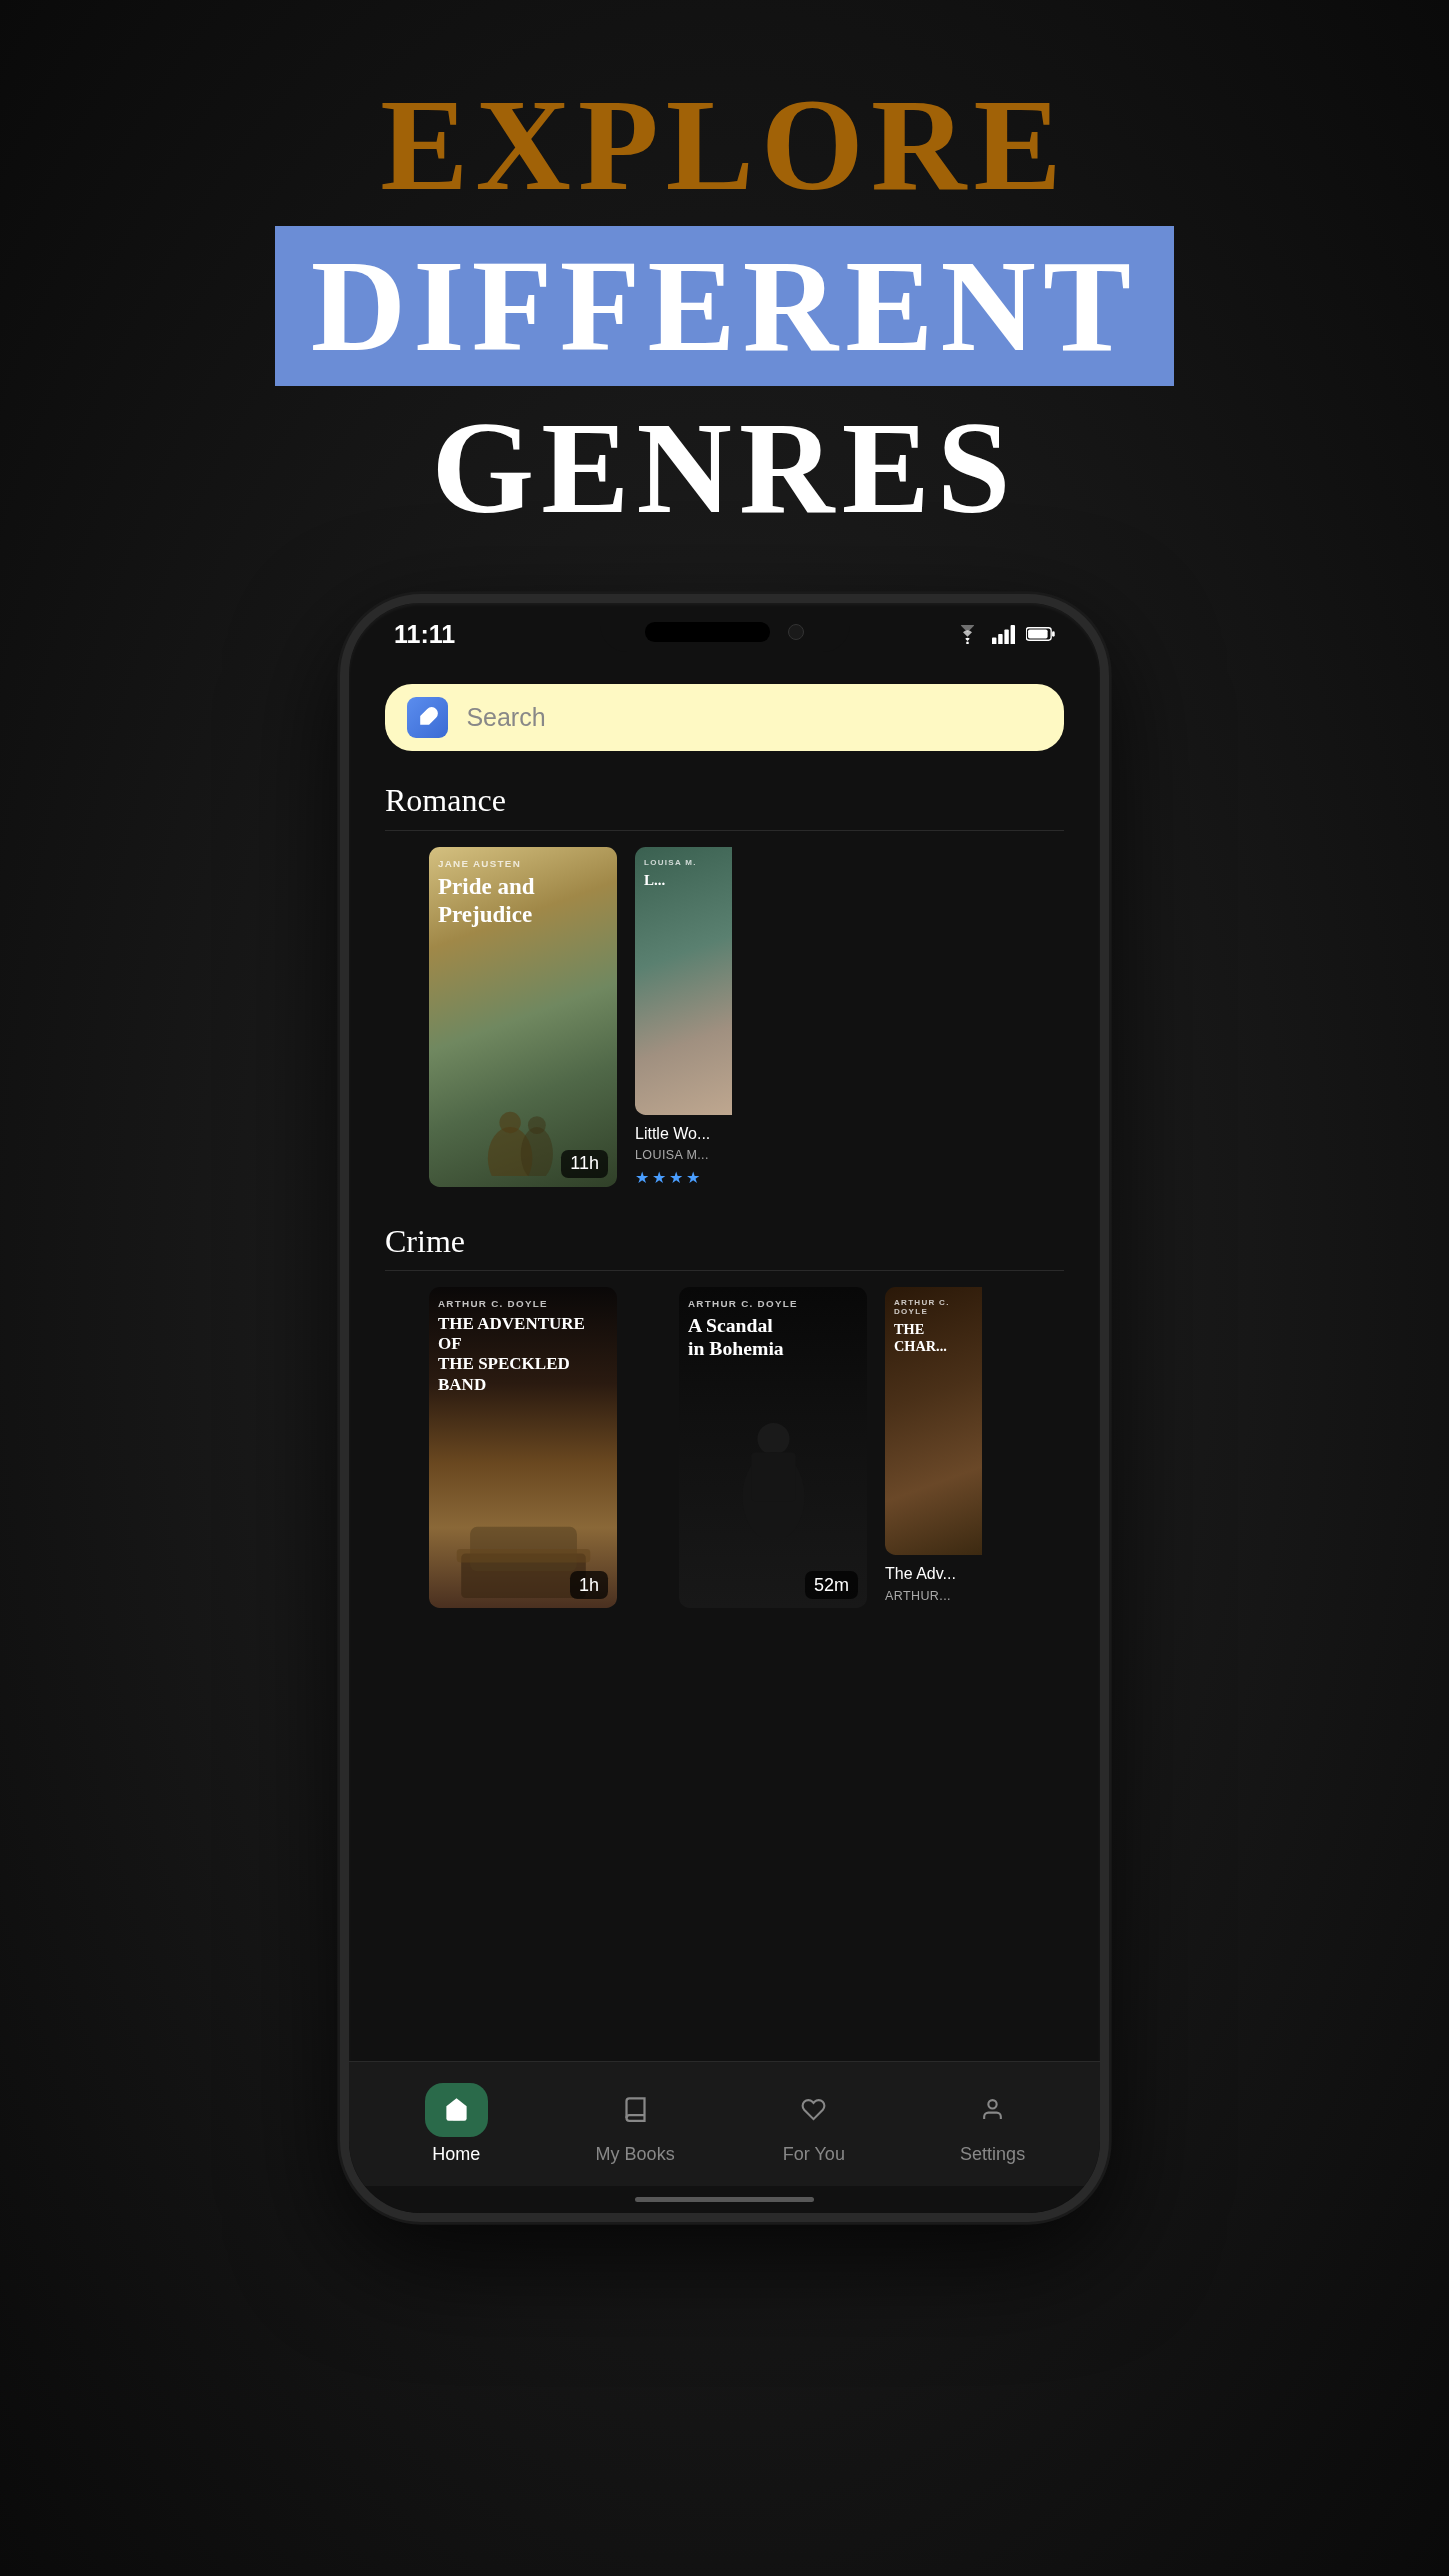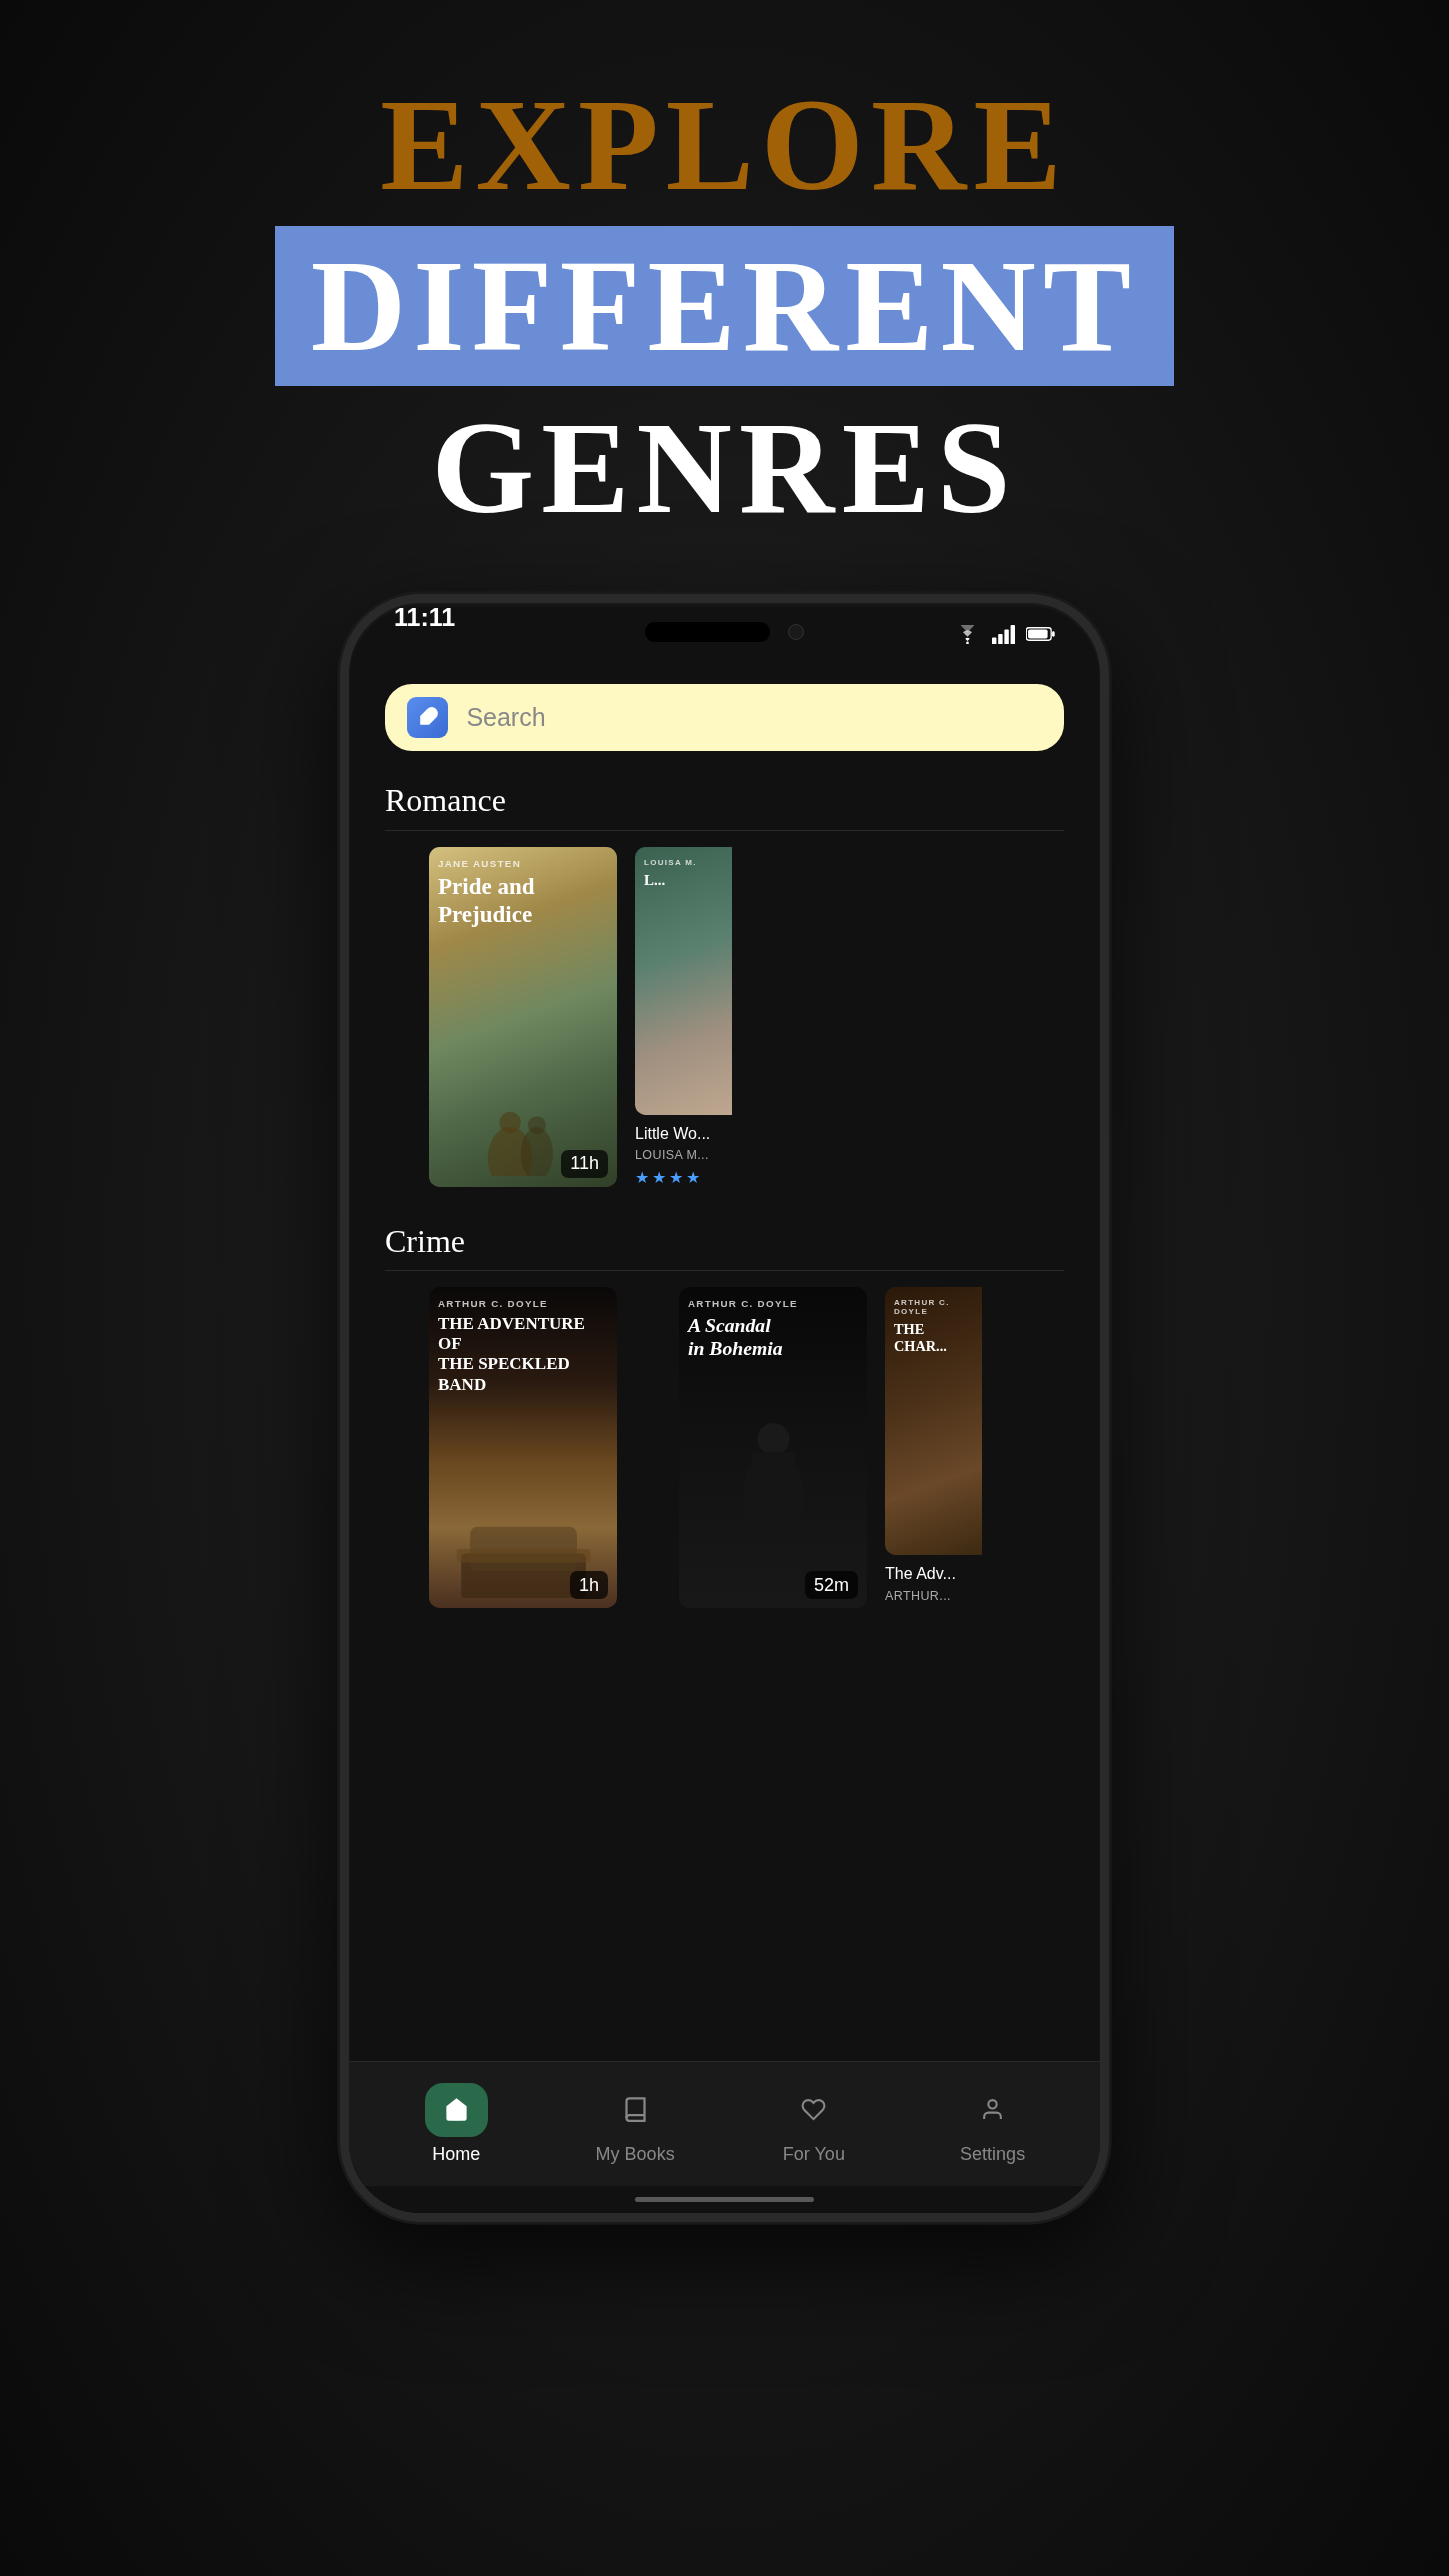--- a/index.html
+++ b/index.html
@@ -67,20 +67,21 @@
       position: relative;
       overflow: hidden;
       display: flex;
       flex-direction: column;
     }
 
     
     .status-bar {
       height: 63px;
       display: flex;
+      align-items: center;
       justify-content: space-between;
       padding: 0 45px;
       flex-shrink: 0;
     }
     .status-time {
       color: #ffffff;
       font-size: 25px;
       font-family: -apple-system, sans-serif;
       font-weight: 600;
     }
@@ -509,21 +510,21 @@
                 </svg>
               </div>
               <div class="book-duration">1h</div>
             </div>
 
           </div>
 
           <div class="book-card">
             <div class="book-cover scandal-cover-art" style="align-items:flex-start;">
               <div class="cover-author-tag">ARTHUR C. DOYLE</div>
-              <div class="cover-title-main cover-title-medium" style="font-style:italic;">A Scandal<br>in Bohemia</div>
+              <div class="cover-title-main cover-title-medium" style="">A Scandal<br>in Bohemia</div>
               <div style="flex:1; display:flex; align-items:center; justify-content:center; width:100%;">
 
                 <svg width="89" height="116" viewBox="0 0 100 130">
                   <circle cx="50" cy="20" r="18" fill="#1a1a1a"></circle>
                   <ellipse cx="50" cy="85" rx="35" ry="50" fill="#151515"></ellipse>
                   <rect x="25" y="35" width="50" height="55" rx="5" fill="#151515"></rect>
                 </svg>
               </div>
               <div class="book-duration">52m</div>
             </div>

